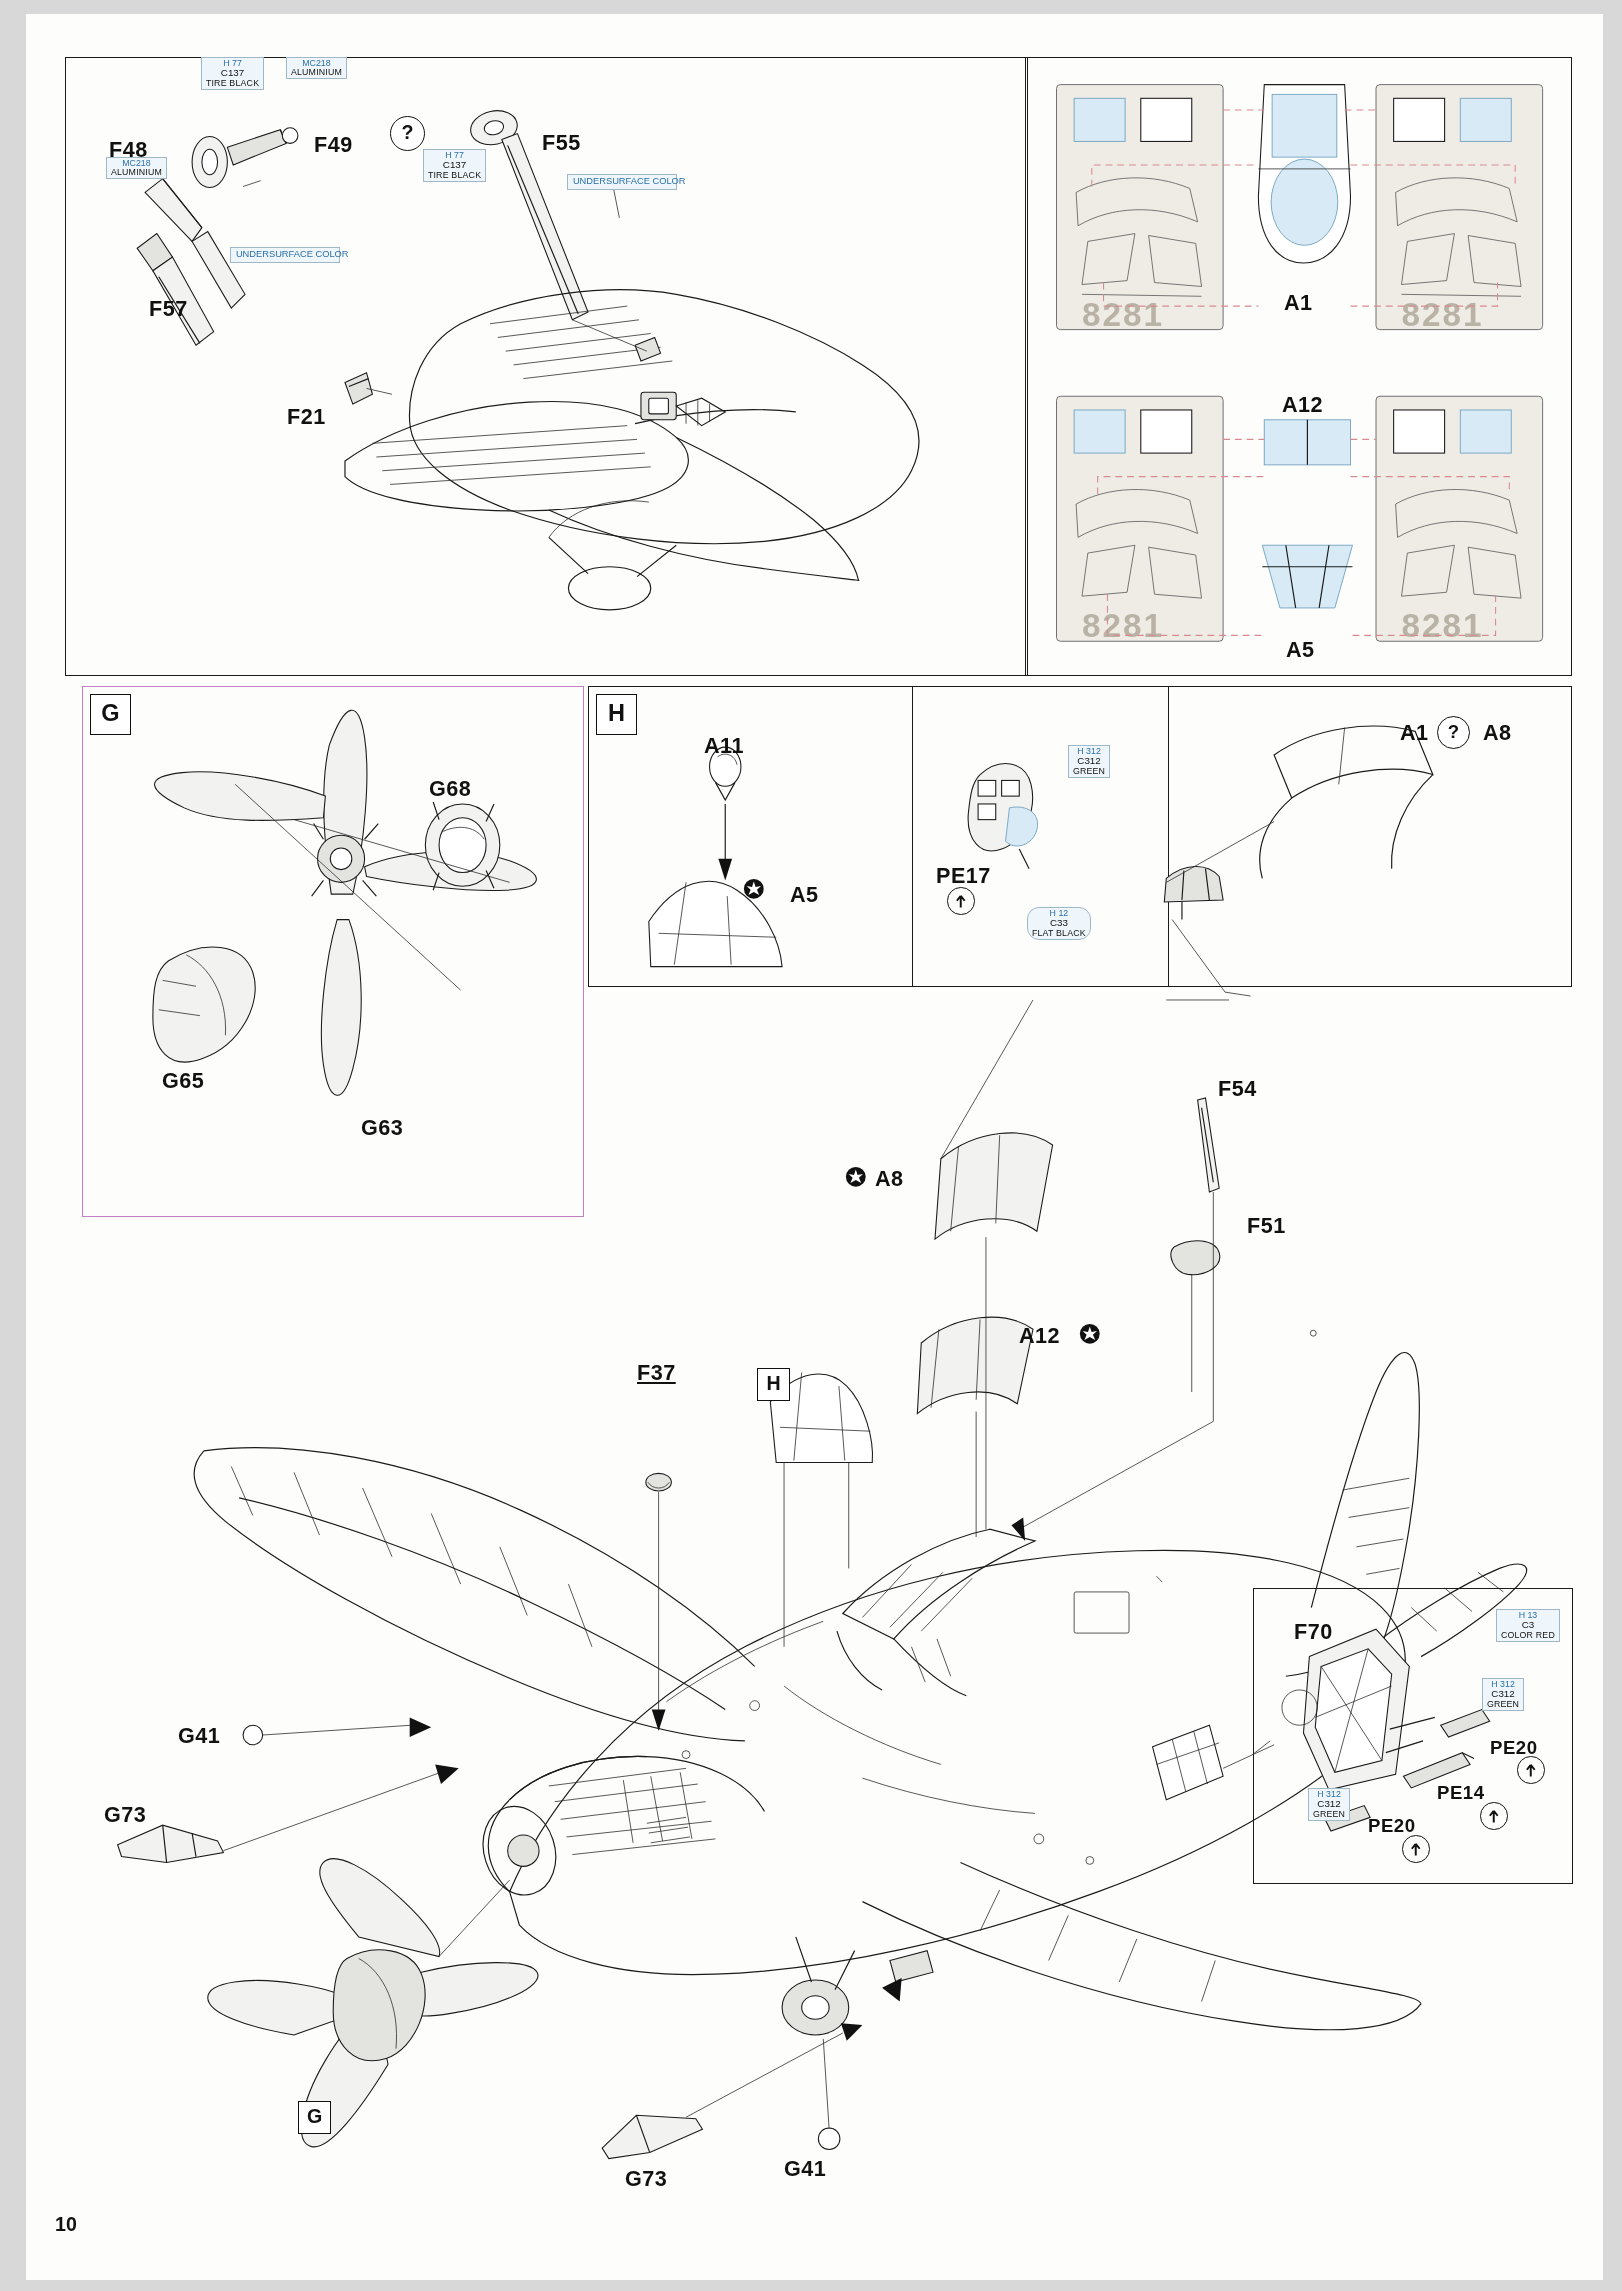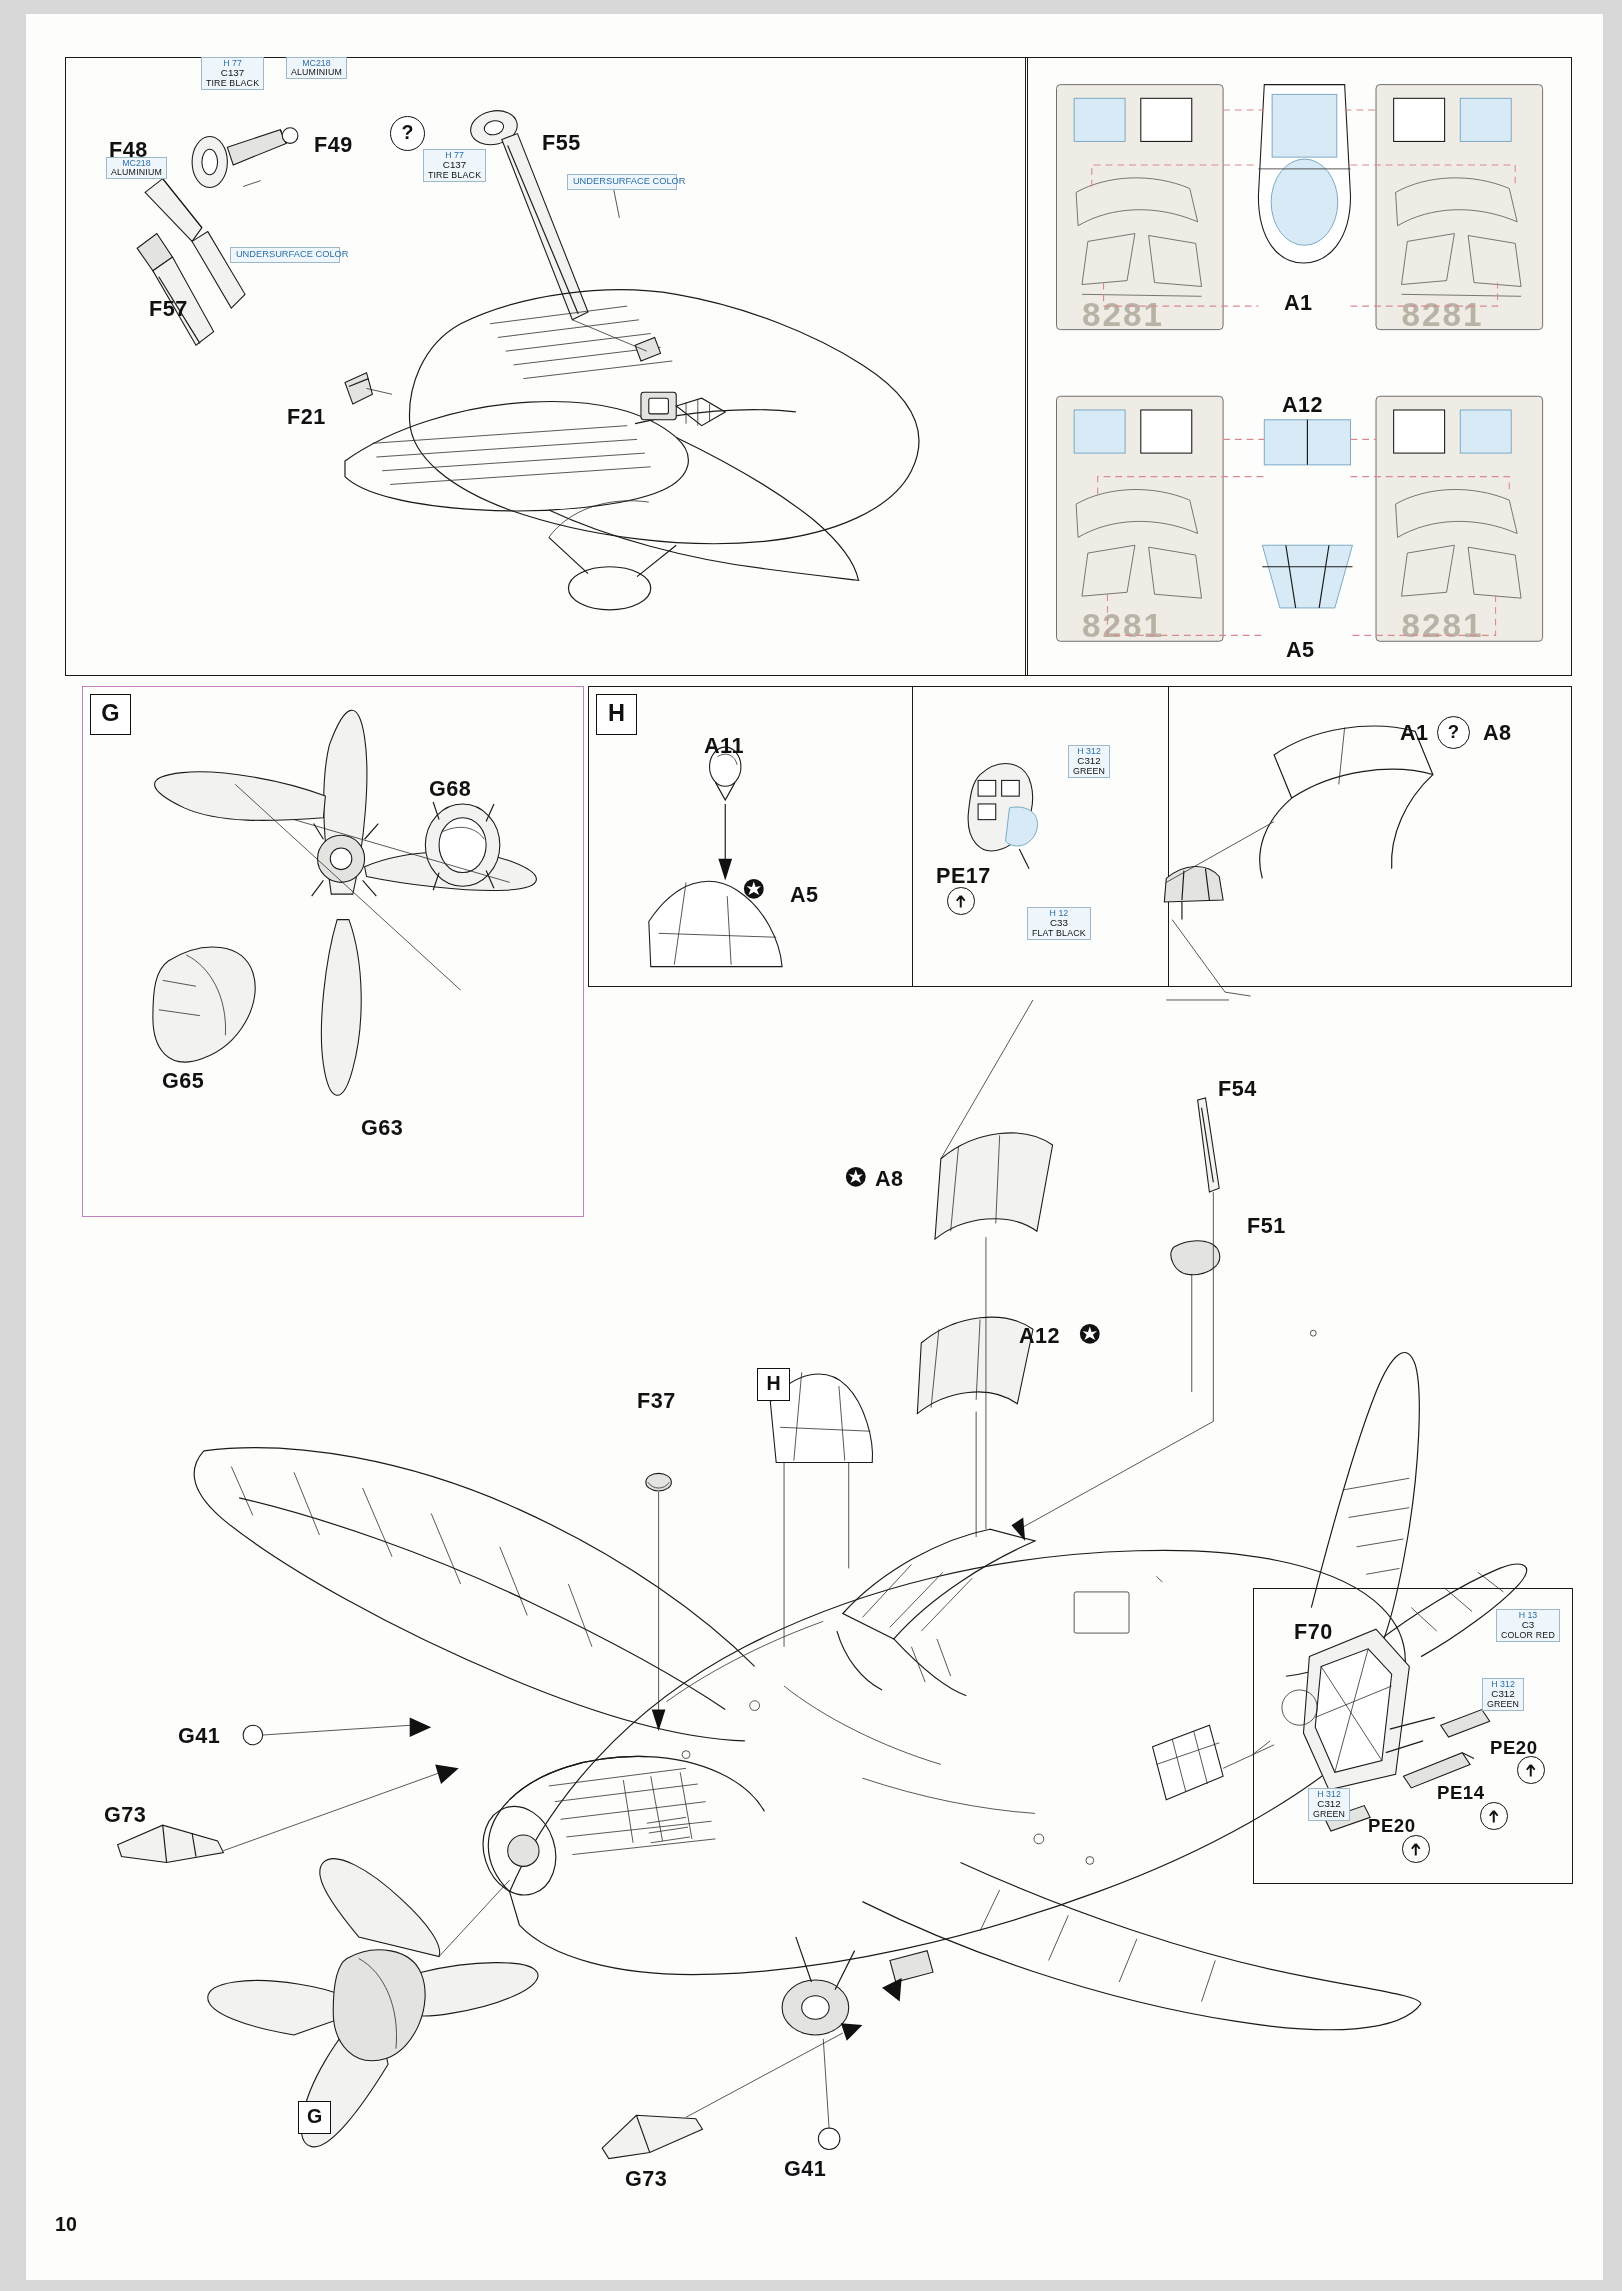--- a/index.html
+++ b/index.html
@@ -399,21 +399,21 @@
   <div class="lbl" style="left:936px;top:863px;">PE17</div>
   <div class="lbl" style="left:1400px;top:720px;">A1</div>
   <div class="lbl" style="left:1483px;top:720px;">A8</div>
   <div class="circ" style="left:1437px;top:716px;width:31px;height:31px;line-height:29px;font-size:18.6px;">?</div>
 
   <div class="paint" style="left:1068px;top:745px;">
     <span class="code">H 312</span>
     <span class="code2">C312</span>
     <span class="nm">GREEN</span>
   </div>
-  <div class="paint" style="left:1027px;top:907px;">
+  <div class="paint" style="left:1027px;top:907px;border-radius:12px;">
     <span class="code">H 12</span>
     <span class="code2">C33</span>
     <span class="nm">FLAT BLACK</span>
   </div>
 
   <svg class="starw" style="left:743px;top:878px;" viewBox="0 0 24 24">
     <circle cx="12" cy="12" r="11" fill="#111"></circle>
     <path d="M12 4 L14 10 L20 9 L15.5 13 L18 19 L12 15.5 L6 19 L8.5 13 L4 9 L10 10 Z" fill="#fff"></path>
   </svg>
   <svg class="starw" style="left:845px;top:1166px;" viewBox="0 0 24 24">
@@ -435,21 +435,21 @@
     <path d="M13 20 L13 8 M13 8 L9 13 M13 8 L17 13" fill="none" stroke="#111" stroke-width="2"></path>
   </svg>
   <svg class="arrowcirc" style="left:1402px;top:1835px;" viewBox="0 0 26 26">
     <path d="M13 20 L13 8 M13 8 L9 13 M13 8 L17 13" fill="none" stroke="#111" stroke-width="2"></path>
   </svg>
 
   <div class="lbl" style="left:1218px;top:1076px;">F54</div>
   <div class="lbl" style="left:1247px;top:1213px;">F51</div>
   <div class="lbl" style="left:875px;top:1166px;">A8</div>
   <div class="lbl" style="left:1019px;top:1323px;">A12</div>
-  <div class="lbl" style="left:637px;top:1388px;">F37</div>
+  <div class="lbl" style="left:637px;top:1360px;text-decoration:underline;">F37</div>
   <div class="lbl" style="left:178px;top:1723px;">G41</div>
   <div class="lbl" style="left:104px;top:1802px;">G73</div>
   <div class="lbl" style="left:625px;top:2166px;">G73</div>
   <div class="lbl" style="left:784px;top:2156px;">G41</div>
 
   <div class="stepbox" style="left:757px;top:1368px;width:31px;height:31px;line-height:29px;font-size:19.6px;">H</div>
   <div class="stepbox" style="left:298px;top:2101px;width:31px;height:31px;line-height:29px;font-size:19.6px;">G</div>
 
   <div class="lbl" style="left:1294px;top:1619px;">F70</div>
   <div class="lbl sm" style="left:1490px;top:1737px;">PE20</div>

